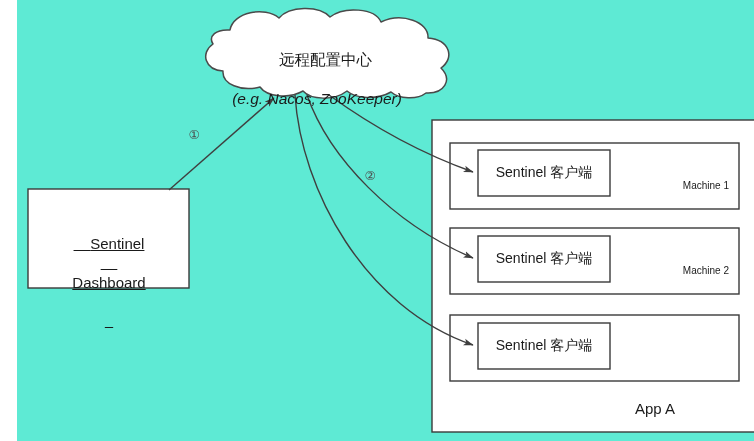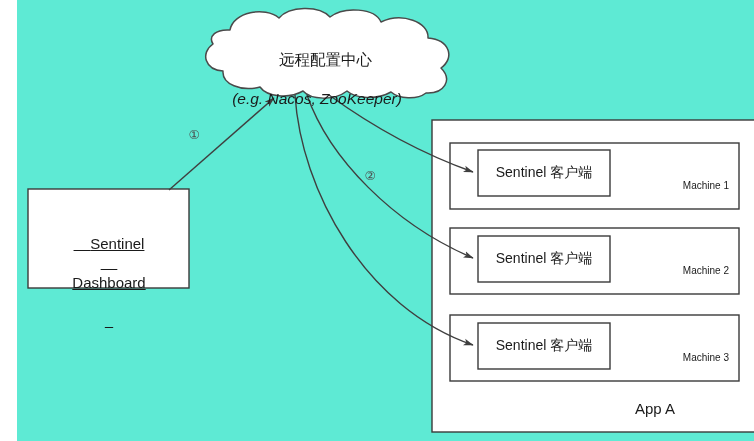--- a/index.html
+++ b/index.html
@@ -159,17 +159,16 @@
   <div class="step-marker" style="left:169px; top:127px;">①</div>
   <div class="step-marker" style="left:345px; top:168px;">②</div>
 
   <div class="txt client-label" style="left:461px; top:164px;">Sentinel 客户端</div>
   <div class="txt machine-label" style="left:602px; top:180px;">Machine 1</div>
 
   <div class="txt client-label" style="left:461px; top:250px;">Sentinel 客户端</div>
   <div class="txt machine-label" style="left:602px; top:265px;">Machine 2</div>
 
   <div class="txt client-label" style="left:461px; top:337px;">Sentinel 客户端</div>
-  <div class="txt machine-label" style="left:602px; top:352px;">Machine 3</div>
 
   <div class="txt app-label">App A</div>
 
 </div>
 
 </body></html>

